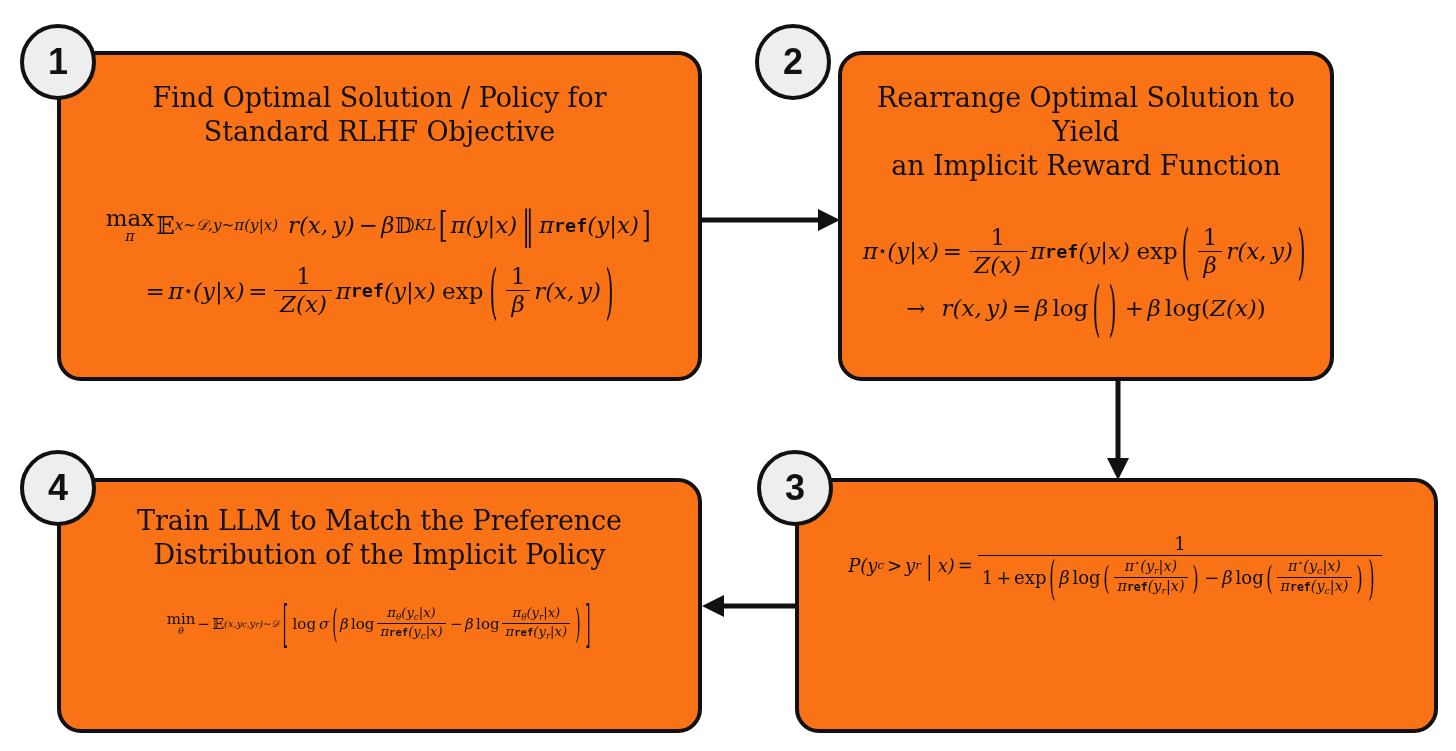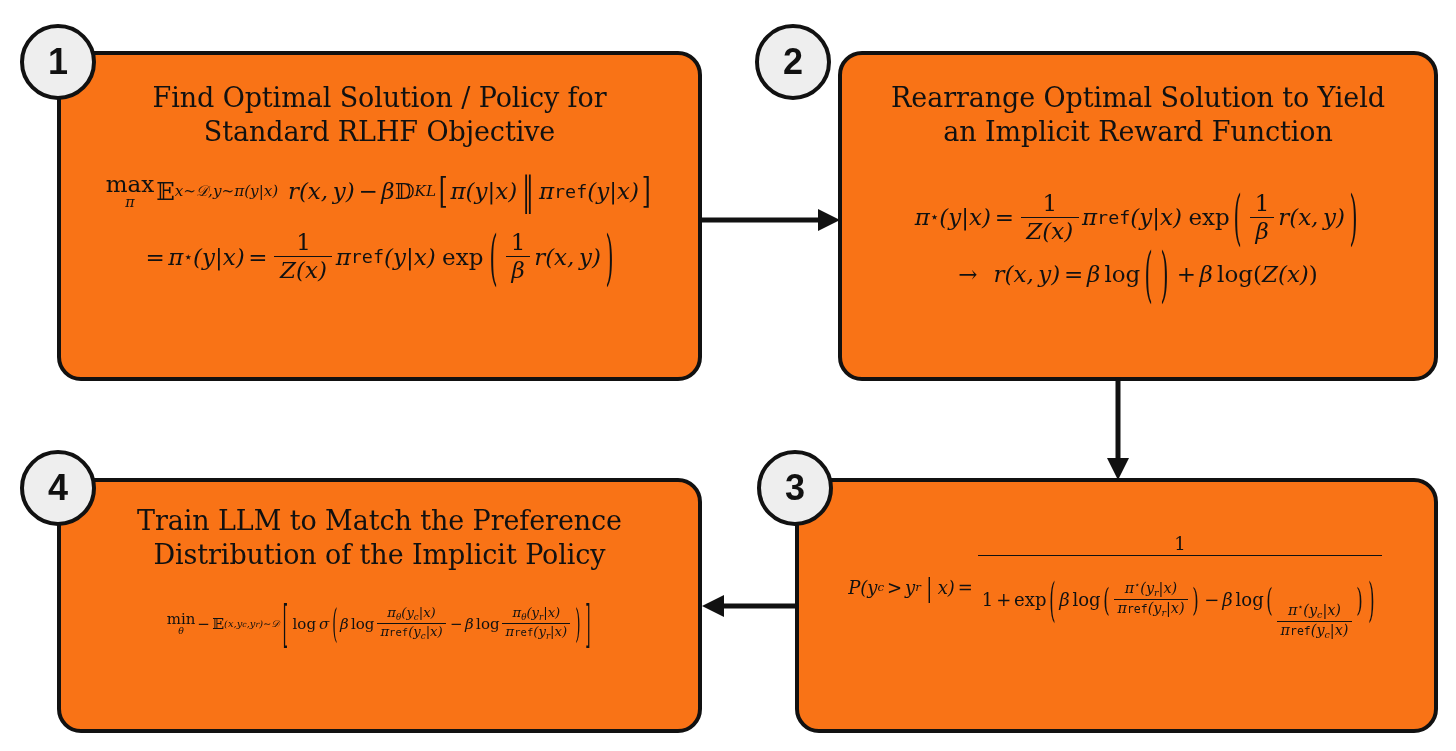--- a/index.html
+++ b/index.html
@@ -71,21 +71,21 @@
     position: absolute;
     z-index: 2;
   }
   .arrow svg { display: block; overflow: visible; }
 
   
   .mrow { display: inline-flex; align-items: center; white-space: nowrap; }
   .mi   { font-style: italic; }
   .mup  { font-style: normal; }
   .mtt  { font-family: "DejaVu Sans Mono", "Liberation Mono", monospace;
-          font-style: normal; font-weight: normal; font-size: 0.80em; }
+          font-style: normal; font-weight: bold; font-size: 0.80em; }
   .sub  { font-size: 0.66em; vertical-align: -0.30em; display: inline-block; font-style: italic; }
   .sup  { font-size: 0.66em; vertical-align: 0.52em; display: inline-block; }
   .op   { padding: 0 0.16em; }
   .opn  { padding: 0 0.10em; }
 
   
   .frac {
     display: inline-flex;
     flex-direction: column;
     align-items: center;
@@ -131,21 +131,21 @@
 </style>
 </head>
 <body>
 
 <div id="canvas">
 
   <div class="step-box" id="box1" style="left:57px; top:51px; width:645px; height:330px; padding:26px 18px 18px;">
     <div class="step-title">Find Optimal Solution / Policy for
 Standard RLHF Objective</div>
     <div class="step-formula">
-      <div class="fline" style="margin-top:24px;">
+      <div class="fline" style="margin-top:58px;">
         <span class="mrow">
           <span class="under">
               <span class="ubase mup">max</span>
               <span class="usub mi">π</span>
             </span>
           <span class="blackboard" style="font-size:1.06em; padding-left:2px;">𝔼</span>
             <span class="sub mi">x∼𝒟,y∼π(y|x)</span>
           <span class="mi" style="padding-left:0.42em;">r(x, y)</span>
           <span class="op">−</span>
           <span class="mi">β</span>
@@ -183,21 +183,21 @@
           <span class="mi">r(x, y)</span>
           <span class="paren p26 mup">)</span>
         </span>
       </div>
     </div>
   </div>
   <div class="badge" style="left:20px; top:24px;">
     <span>1</span>
   </div>
 
-  <div class="step-box" id="box2" style="left:838px; top:51px; width:600px; height:330px; padding:26px 14px 10px;">
+  <div class="step-box" id="box2" style="left:838px; top:51px; width:496px; height:330px; padding:26px 14px 10px;">
     <div class="step-title">Rearrange Optimal Solution to Yield
 an Implicit Reward Function</div>
     <div class="step-formula">
       <div class="fline" style="margin-top:42px;">
         <span class="mrow">
           <span class="mi">π</span>
             <span class="sup mup">⋆</span>
             <span class="mi">(y|x)</span>
           <span class="op">=</span>
           <span class="frac">
@@ -264,21 +264,21 @@
                 <span class="paren p18 mup">(</span>
                 <span class="frac" style="font-size:0.80em;">
                   <span class="num"><span class="mi">π</span><span class="sup mup">⋆</span><span class="mi">(y</span><span class="sub mi">r</span><span class="mi">|x)</span></span>
                   <span class="den"><span class="mi">π</span><span class="mtt">ref</span><span class="mi">(y</span><span class="sub mi">r</span><span class="mi">|x)</span></span>
                 </span>
                 <span class="paren p18 mup">)</span>
                 <span class="op">−</span>
                 <span class="mi">β</span>
                   <span class="mup" style="padding-left:0.16em;">log</span>
                 <span class="paren p18 mup">(</span>
-                <span class="frac" style="font-size:0.80em;margin-top:44px;">
+                <span class="frac" style="font-size:0.80em;">
                   <span class="num"><span class="mi">π</span><span class="sup mup">⋆</span><span class="mi">(y</span><span class="sub mi">c</span><span class="mi">|x)</span></span>
                   <span class="den"><span class="mi">π</span><span class="mtt">ref</span><span class="mi">(y</span><span class="sub mi">c</span><span class="mi">|x)</span></span>
                 </span>
                 <span class="paren p18 mup">)</span>
                 <span class="paren p26 mup">)</span>
               </span>
             </span>
           </span>
         </span>
       </div>

